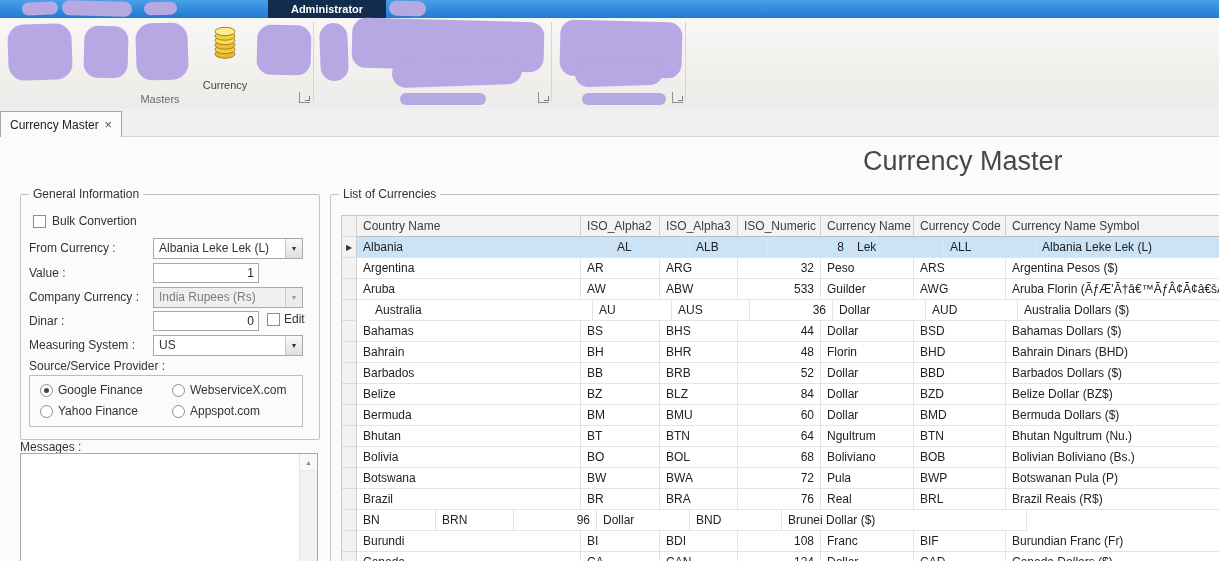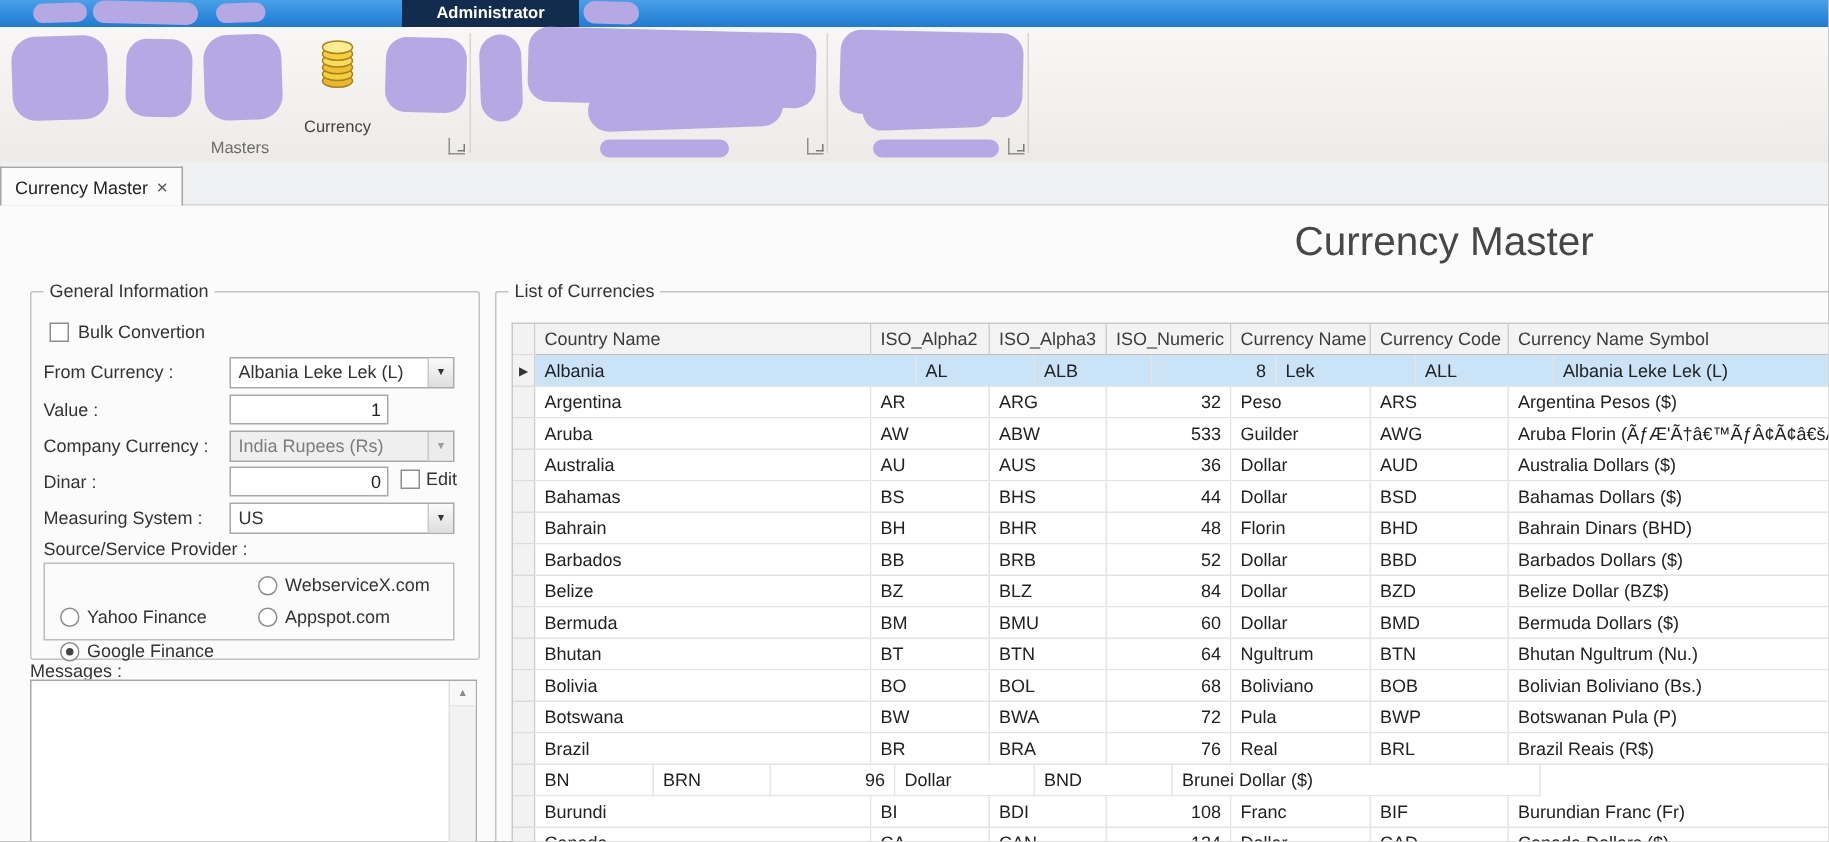--- a/index.html
+++ b/index.html
@@ -176,21 +176,21 @@
     <span class="field-label" style="left:263px;top:117px;">Edit</span>
 
     <span class="field-label" style="left:8px;top:143px;">Measuring System :</span>
     <div class="combo" style="left:132px;top:140px;width:150px;">
       <span class="val">US</span>
       <span class="btn">▼</span>
     </div>
 
     <span class="field-label" style="left:8px;top:164px;">Source/Service Provider :</span>
     <div class="radio-panel" style="left:8px;top:180px;width:272px;height:50px;">
-      <div class="radio-item" style="left:10px;top:7px;margin-top:44px;">
+      <div class="radio-item" style="left:10px;top:7px;">
         <span class="radio sel"></span>
         <span>Google Finance</span>
       </div>
       <div class="radio-item" style="left:142px;top:7px;">
         <span class="radio"></span>
         <span>WebserviceX.com</span>
       </div>
       <div class="radio-item" style="left:10px;top:28px;">
         <span class="radio"></span>
         <span>Yahoo Finance</span>
@@ -249,21 +249,21 @@
         <div class="gc" style="width: 224px;">Aruba</div>
         <div class="gc" style="width: 79px;">AW</div>
         <div class="gc" style="width: 78px;">ABW</div>
         <div class="gc num" style="width: 83px;">533</div>
         <div class="gc" style="width: 93px;">Guilder</div>
         <div class="gc" style="width: 92px;">AWG</div>
         <div class="gc" style="width: 245px;">Aruba Florin (ÃƒÆ'Ã†â€™ÃƒÂ¢Ã¢â€šÂ¬Ã…Â¡ÃƒÆ'Ã¢â‚¬Å¡Ã‚Â¢)</div>
       </div>
       <div class="grow">
         <div class="gc ind" style="width: 15px;"></div>
-        <div class="gc" style="width: 224px;">Australia</div>
+        <div class="gc" style="width: 224px; margin-left: 12px;">Australia</div>
         <div class="gc" style="width: 79px;">AU</div>
         <div class="gc" style="width: 78px;">AUS</div>
         <div class="gc num" style="width: 83px;">36</div>
         <div class="gc" style="width: 93px;">Dollar</div>
         <div class="gc" style="width: 92px;">AUD</div>
         <div class="gc" style="width: 245px;">Australia Dollars ($)</div>
       </div>
       <div class="grow">
         <div class="gc ind" style="width: 15px;"></div>
         <div class="gc" style="width: 224px;">Bahamas</div>

